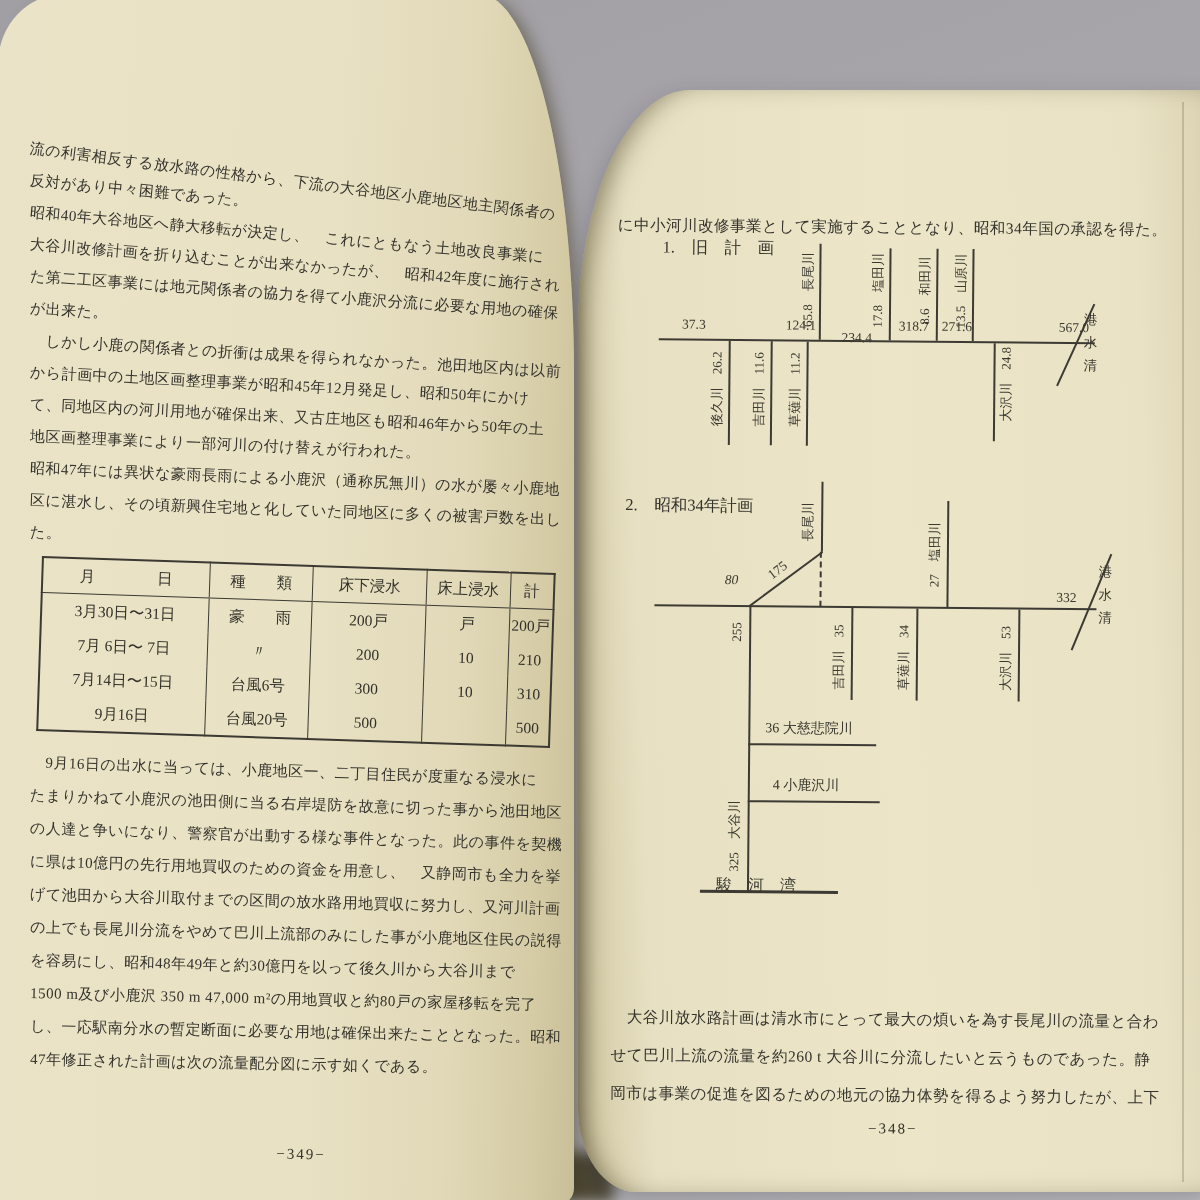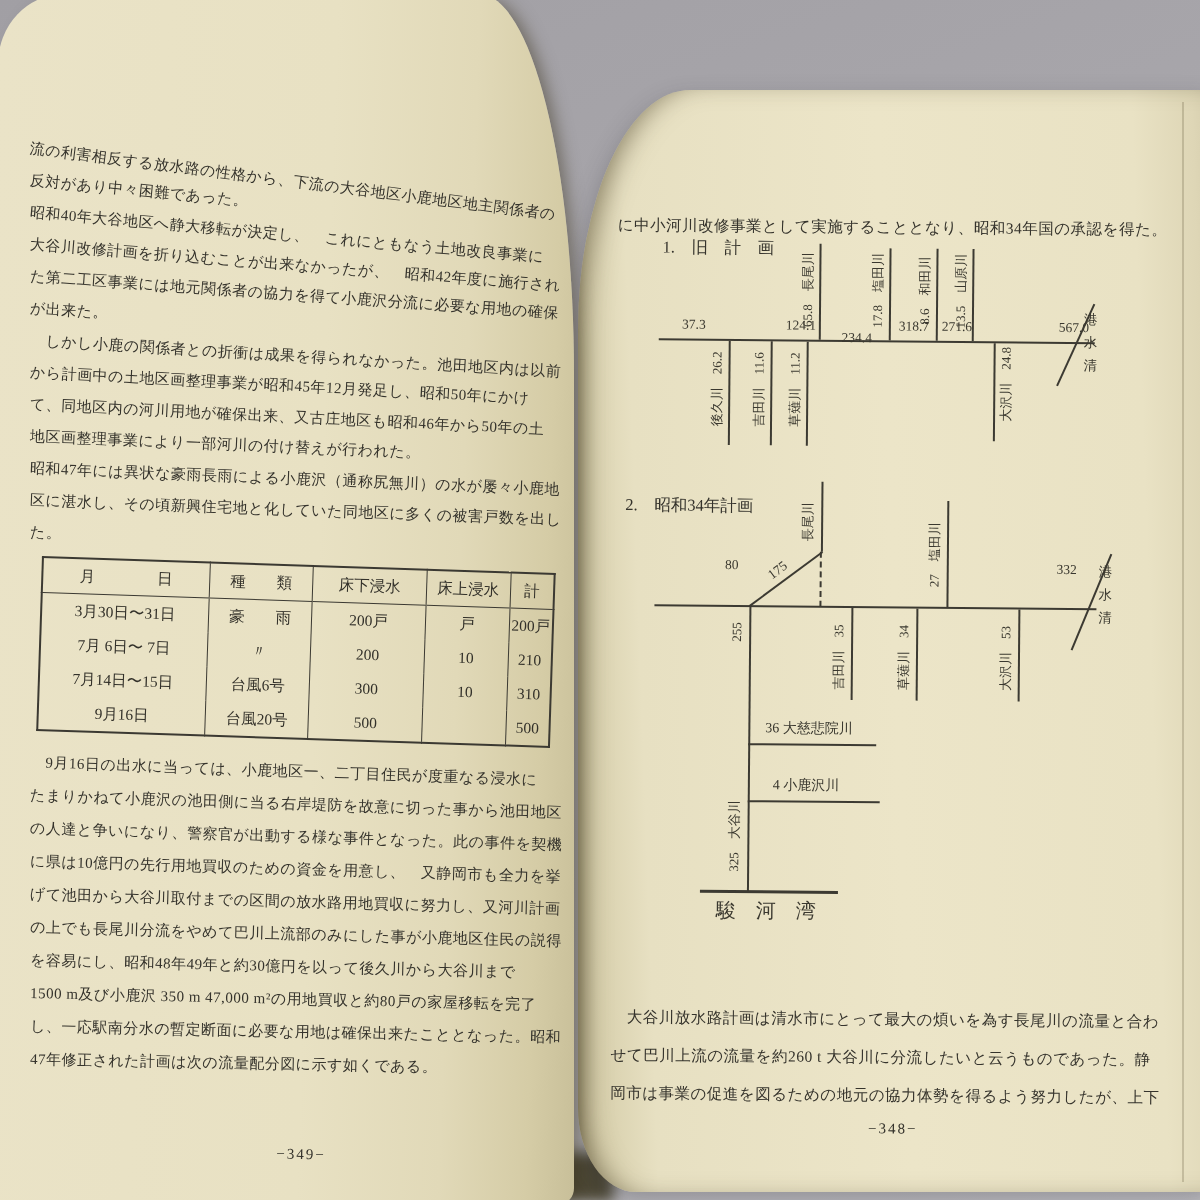--- a/index.html
+++ b/index.html
@@ -103,50 +103,50 @@
     </div>
 
     <div class="diagram" style="left:2px;top:272px;width:566px;height:470px;">
       <div class="dg-title" style="left:8px;top:26px;">2.　昭和34年計画</div>
 
       <div class="vline" style="left:204px;top:12px;height:70px;"></div>
       <div class="vlabel" style="left:151px;top:44px;width:80px;">長尾川</div>
       <div class="dash" style="left:203px;top:82px;height:55px;"></div>
       <div class="hline" style="left:133px;top:136px;width:91px;transform-origin:0 50%;transform:rotate(-37deg);"></div>
       <div class="num" style="left:136px;top:93px;width:50px;transform:rotate(-37deg);">175</div>
-      <div class="num" style="left:88px;top:88px;width:54px;">80</div>
+      <div class="num" style="left:88px;top:103px;width:54px;font-style:italic;">80</div>
 
       <div class="hline" style="left:38px;top:136px;width:442px;"></div>
       <div class="vline" style="left:133px;top:136px;height:286px;"></div>
       <div class="vlabel" style="left:94px;top:155px;width:54px;">255</div>
 
       <div class="vline" style="left:235px;top:138px;height:92px;"></div>
       <div class="vlabel" style="left:158px;top:179px;width:130px;">吉田川　35</div>
       <div class="vline" style="left:300px;top:138px;height:92px;"></div>
       <div class="vlabel" style="left:223px;top:179px;width:130px;">草薙川　34</div>
       <div class="vline" style="left:330px;top:30px;height:106px;"></div>
       <div class="vlabel" style="left:263px;top:76px;width:110px;">27　塩田川</div>
       <div class="vline" style="left:402px;top:138px;height:92px;"></div>
       <div class="vlabel" style="left:325px;top:179px;width:130px;">大沢川　53</div>
 
-      <div class="num" style="left:423px;top:90px;width:54px;">332</div>
+      <div class="num" style="left:423px;top:118px;width:54px;">332</div>
       <div class="vline" style="left:474px;top:78px;height:104px;transform:rotate(22deg);"></div>
       <div class="outlet" style="left:482px;top:88px;">港
 水
 清</div>
 
       <div class="hline" style="left:133px;top:274px;width:128px;"></div>
       <div class="branch-label" style="left:150px;top:250px;">36 大慈悲院川</div>
       <div class="hline" style="left:133px;top:331px;width:132px;"></div>
       <div class="branch-label" style="left:158px;top:307px;">4 小鹿沢川</div>
 
       <div class="vlabel" style="left:55px;top:359px;width:130px;">325　大谷川</div>
 
       <div class="hline" style="left:86px;top:421px;width:138px;height:2.5px;"></div>
-      <div class="branch-label" style="left:102px;top:428px;font-size:20px;">駿　河　湾</div>
+      <div class="branch-label" style="left:102px;top:406px;font-size:16px;">駿　河　湾</div>
     </div>
 
     <div style="position:absolute;left:0;top:802px;width:566px;">
       <div class="rline">　大谷川放水路計画は清水市にとって最大の煩いを為す長尾川の流量と合わ</div>
       <div class="rline">せて巴川上流の流量を約260 t 大谷川に分流したいと云うものであった。静</div>
       <div class="rline">岡市は事業の促進を図るための地元の協力体勢を得るよう努力したが、上下</div>
     </div>
     <div class="pageno" style="left:0;top:922px;width:566px;">−348−</div>
   </div>
 </div>

